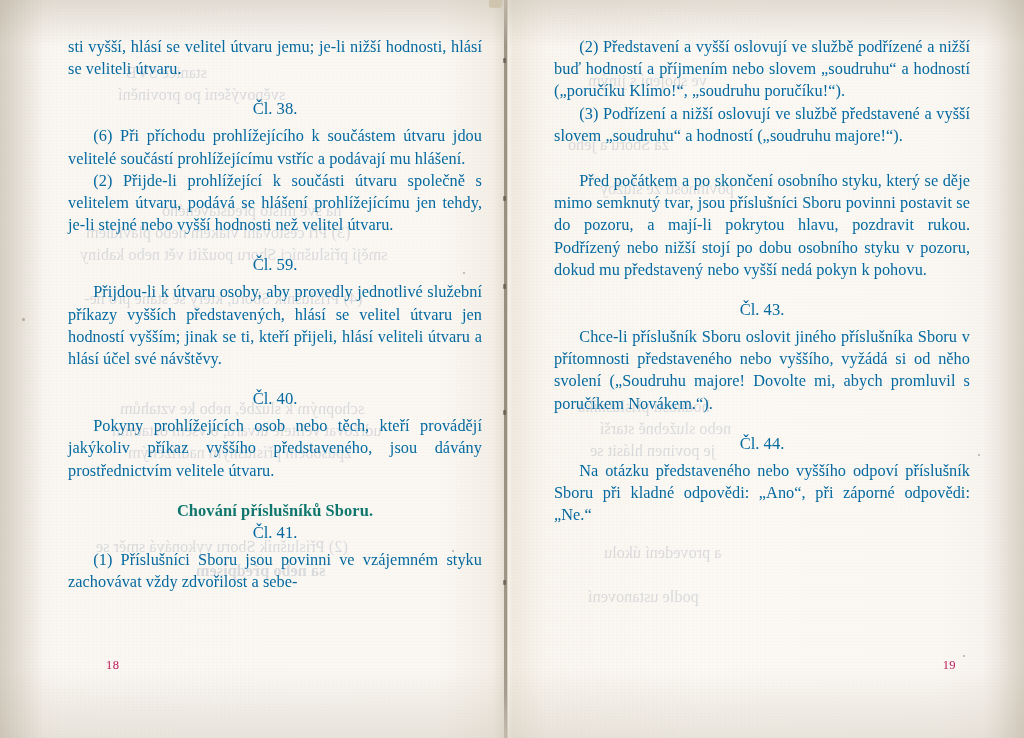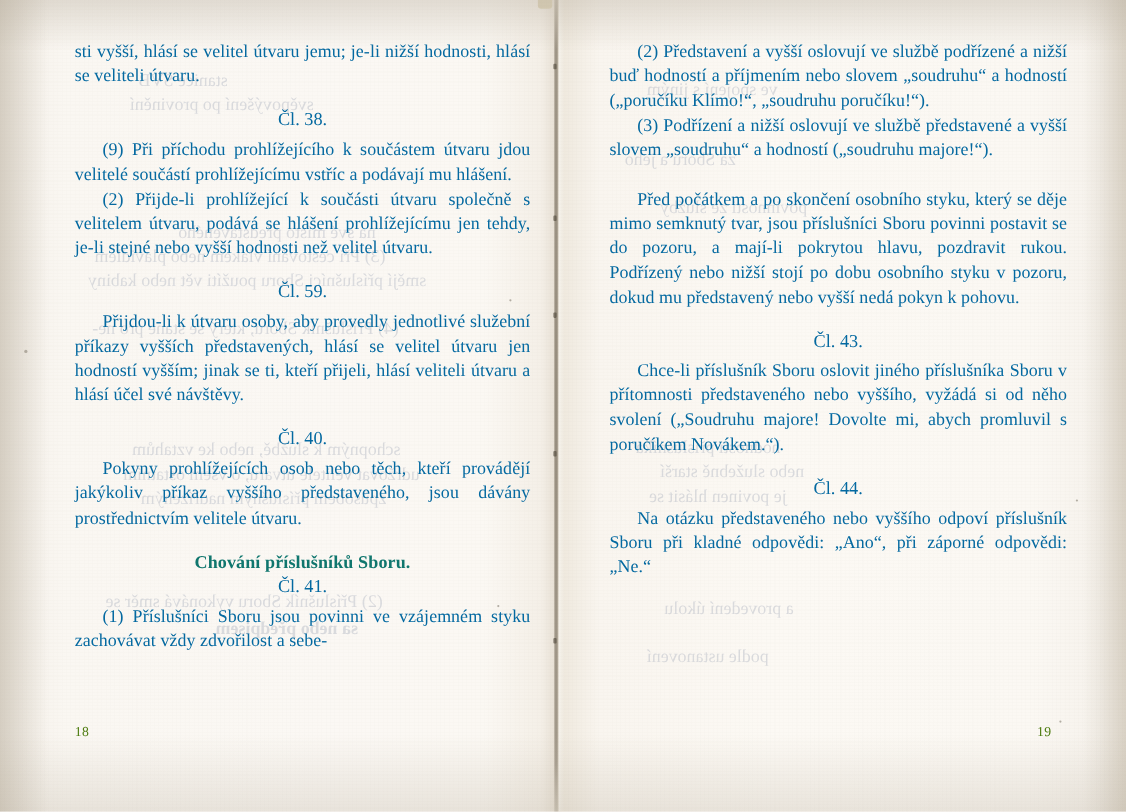--- a/index.html
+++ b/index.html
@@ -145,22 +145,23 @@
   }
 
   .sp-before-head { height: 18px; }
   .sp-after-head  { height: 5px; }
 
   
   .folio {
     position: absolute;
     font-size: 12.5px;
     line-height: 14px;
-    color: #4d7c0f;
+    color: #be185d;
     letter-spacing: .4px;
+    margin-left: 38px;
   }
   .folio-left  { left: 68px;  bottom: 66px; }
   .folio-right { right: 68px; bottom: 66px; }
 
   
   .ghost {
     position: absolute;
     color: #8f99ad;
     opacity: .30;
     font-size: 16.3px;
@@ -224,21 +225,21 @@
 
   <div class="page page-left">
     <div class="textblock textblock-left">
 
       <p class="body noindent">sti vyšší, hlásí se velitel útvaru jemu; je-li nižší hodnosti, hlásí se veliteli útvaru.</p>
 
       <div class="sp-before-head"></div>
       <h2 class="article">Čl. 38.</h2>
       <div class="sp-after-head"></div>
 
-      <p class="body indent">(9) Při příchodu prohlížejícího k součástem útvaru jdou velitelé součástí prohlížejícímu vstříc a podávají mu hlášení.</p>
+      <p class="body indent">(6) Při příchodu prohlížejícího k součástem útvaru jdou velitelé součástí prohlížejícímu vstříc a podávají mu hlášení.</p>
       <p class="body indent">(2) Přijde-li prohlížející k součásti útvaru společně s velitelem útvaru, podává se hlášení prohlížejícímu jen tehdy, je-li stejné nebo vyšší hodnosti než velitel útvaru.</p>
 
       <div class="sp-before-head"></div>
       <h2 class="article">Čl. 59.</h2>
       <div class="sp-after-head"></div>
 
       <p class="body indent">Přijdou-li k útvaru osoby, aby provedly jednotlivé služební příkazy vyšších představených, hlásí se velitel útvaru jen hodností vyšším; jinak se ti, kteří přijeli, hlásí veliteli útvaru a hlásí účel své návštěvy.</p>
 
       <div class="sp-before-head"></div>
       <h2 class="article">Čl. 40.</h2>

